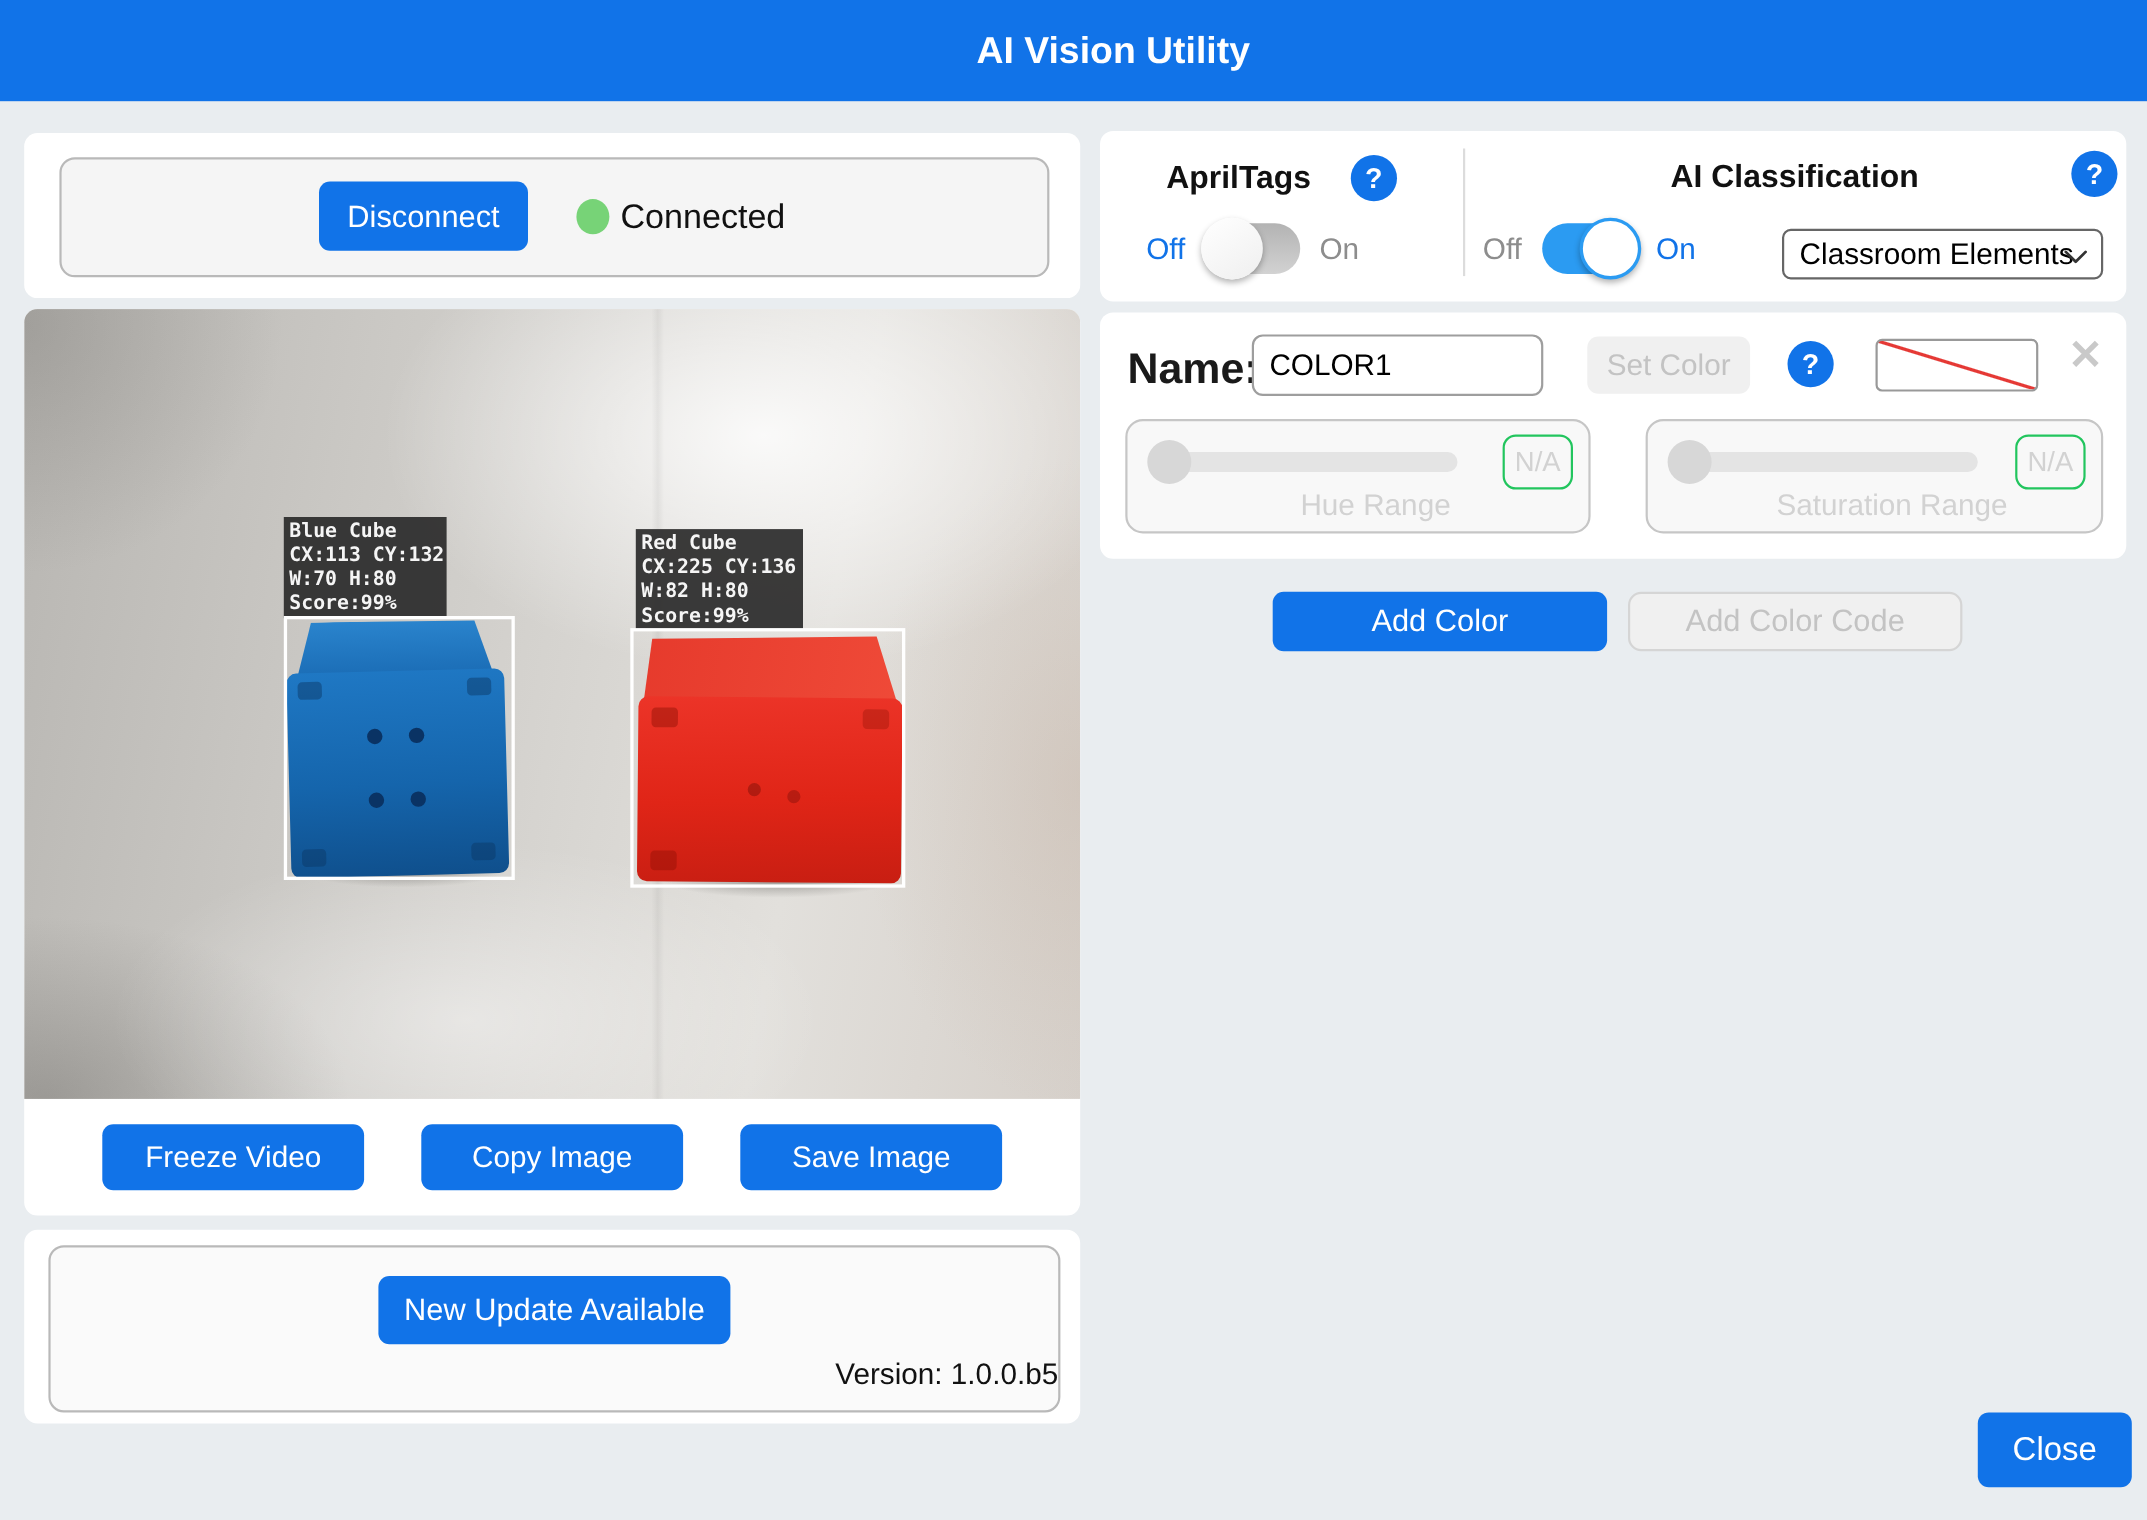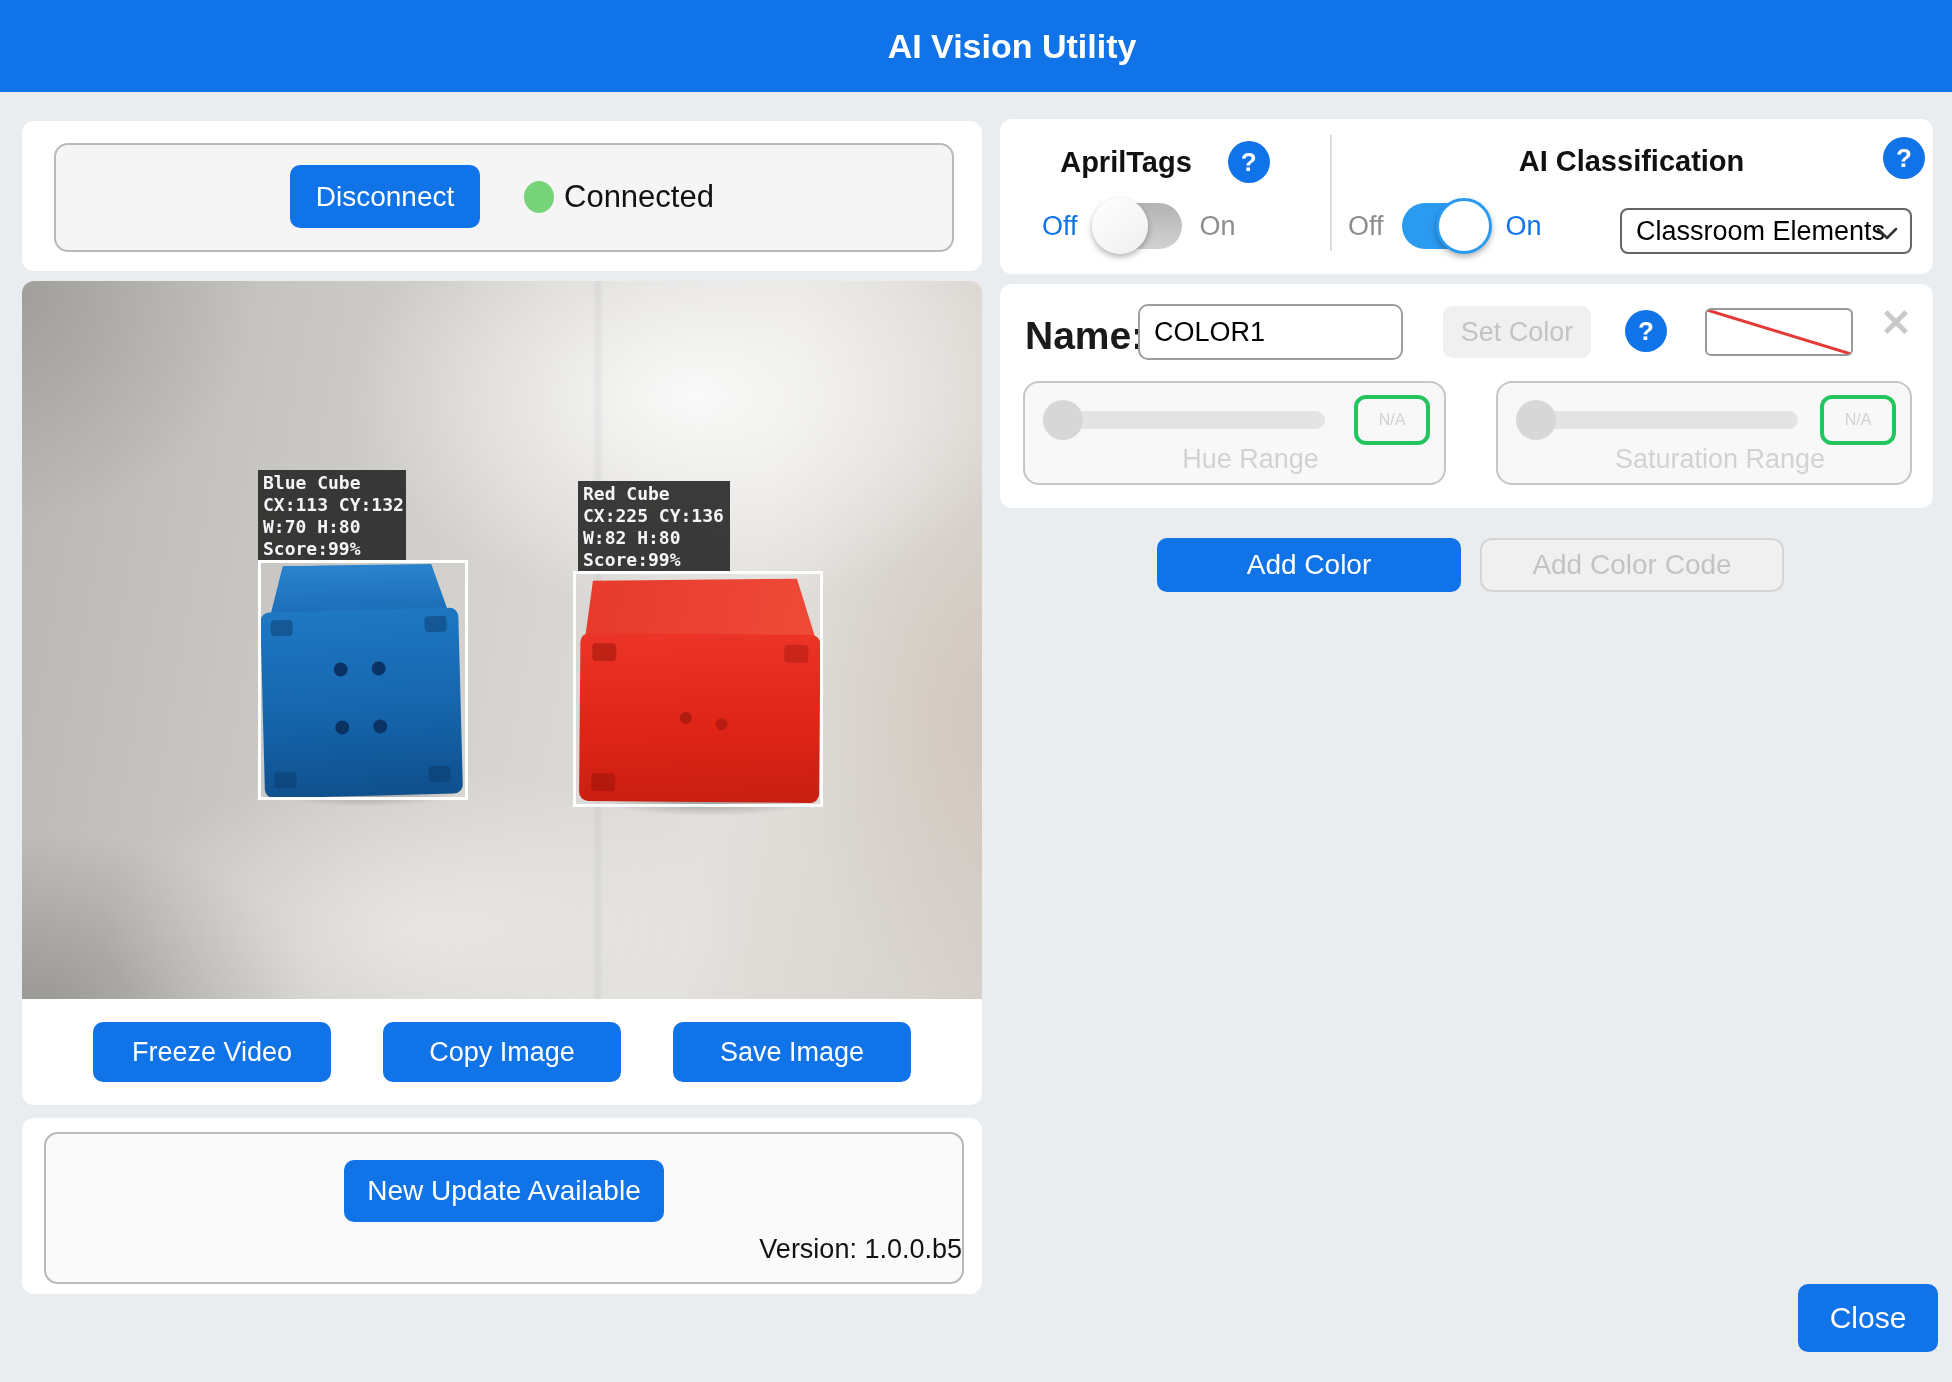--- a/index.html
+++ b/index.html
@@ -150,22 +150,22 @@
 
   .slider-box {
     position:absolute; top:97px; height:104px; box-sizing:border-box;
     border:2px solid #c6c6c6; border-radius:16px; background:#f8f8f8;
   }
   .slider-box.hue { left:23px;  width:423px; }
   .slider-box.sat { left:496px; width:416px; }
   .slider-track { position:absolute; left:32px; top:28px; width:268px; height:18px; border-radius:9px; background:#e4e4e4; }
   .slider-knob { position:absolute; left:18px; top:17px; width:40px; height:40px; border-radius:50%; background:#d7d7d7; }
   .na-badge {
-    position:absolute; right:14px; top:12px; width:76px; height:50px; box-sizing:border-box;
-    border:4px solid #22c55e; border-radius:12px; color:#d2d2d2; font-size:16px;
+    position:absolute; right:14px; top:12px; width:64px; height:50px; box-sizing:border-box;
+    border:2px solid #22c55e; border-radius:12px; color:#d2d2d2; font-size:25px;
     display:flex; align-items:center; justify-content:center; background:transparent;
   }
   .slider-label { position:absolute; left:16px; bottom:8px; width:100%; text-align:center; font-size:27px; color:#d2d2d2; }
 
   
   .add-color-btn { position:absolute; left:1157px; top:538px; width:304px; height:54px; font-size:28px; }
   .add-color-code-btn { position:absolute; left:1480px; top:538px; width:304px; height:54px;
     font-size:28px; border:2px solid #d5d5d5; border-radius:12px; box-sizing:border-box; }
 
   

